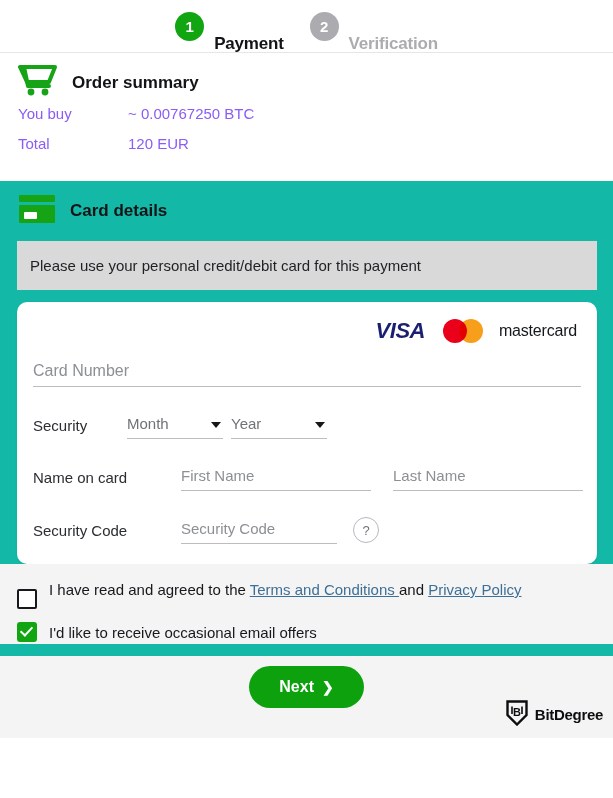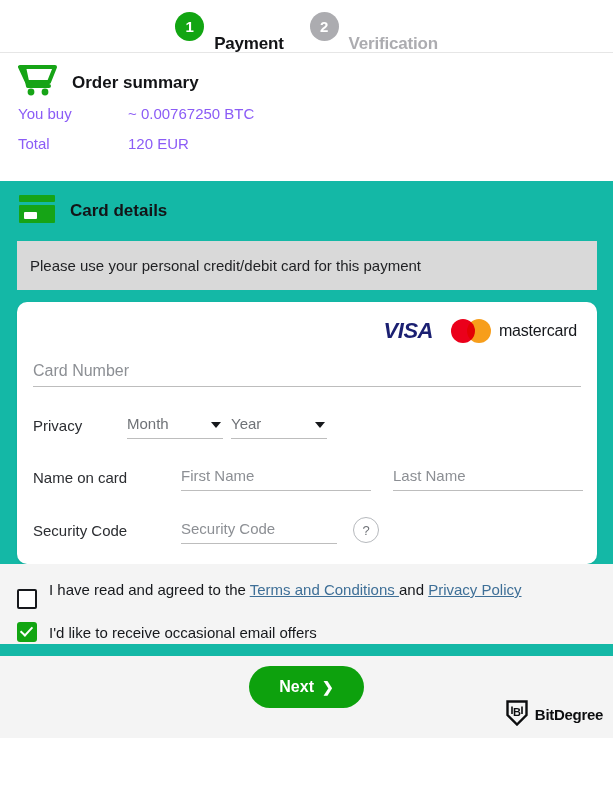--- a/index.html
+++ b/index.html
@@ -115,21 +115,21 @@
     height: 34px;
     padding-right: 4px;
   }
   .visa {
     font-size: 22px;
     font-weight: bold;
     font-style: italic;
     color: #1A1F71;
     letter-spacing: -0.5px;
   }
-  .mc { display: flex; align-items: center; gap: 8px; }
+  .mc { display: flex; align-items: center; gap: 16px; }
   .mc-marks { position: relative; width: 40px; height: 24px; }
   .mc-marks i {
     position: absolute;
     top: 0;
     width: 24px;
     height: 24px;
     border-radius: 50%;
     display: block;
   }
   .mc-red { left: 0; background: #EB001B; }
@@ -357,21 +357,21 @@
         </span>
         <span class="mc-word">mastercard</span>
       </span>
     </div>
 
     <div class="cardnum-row">
       <input class="field-line cardnum" type="text" placeholder="Card Number" style="">
     </div>
 
     <div class="row">
-      <span class="row-label label-expires">Privacy</span>
+      <span class="row-label label-expires">Security</span>
       <span class="select-wrap">
         <select>
           <option>Month</option>
         </select>
         <span class="caret"></span>
       </span>
       <span class="select-wrap">
         <select>
           <option>Year</option>
         </select>

